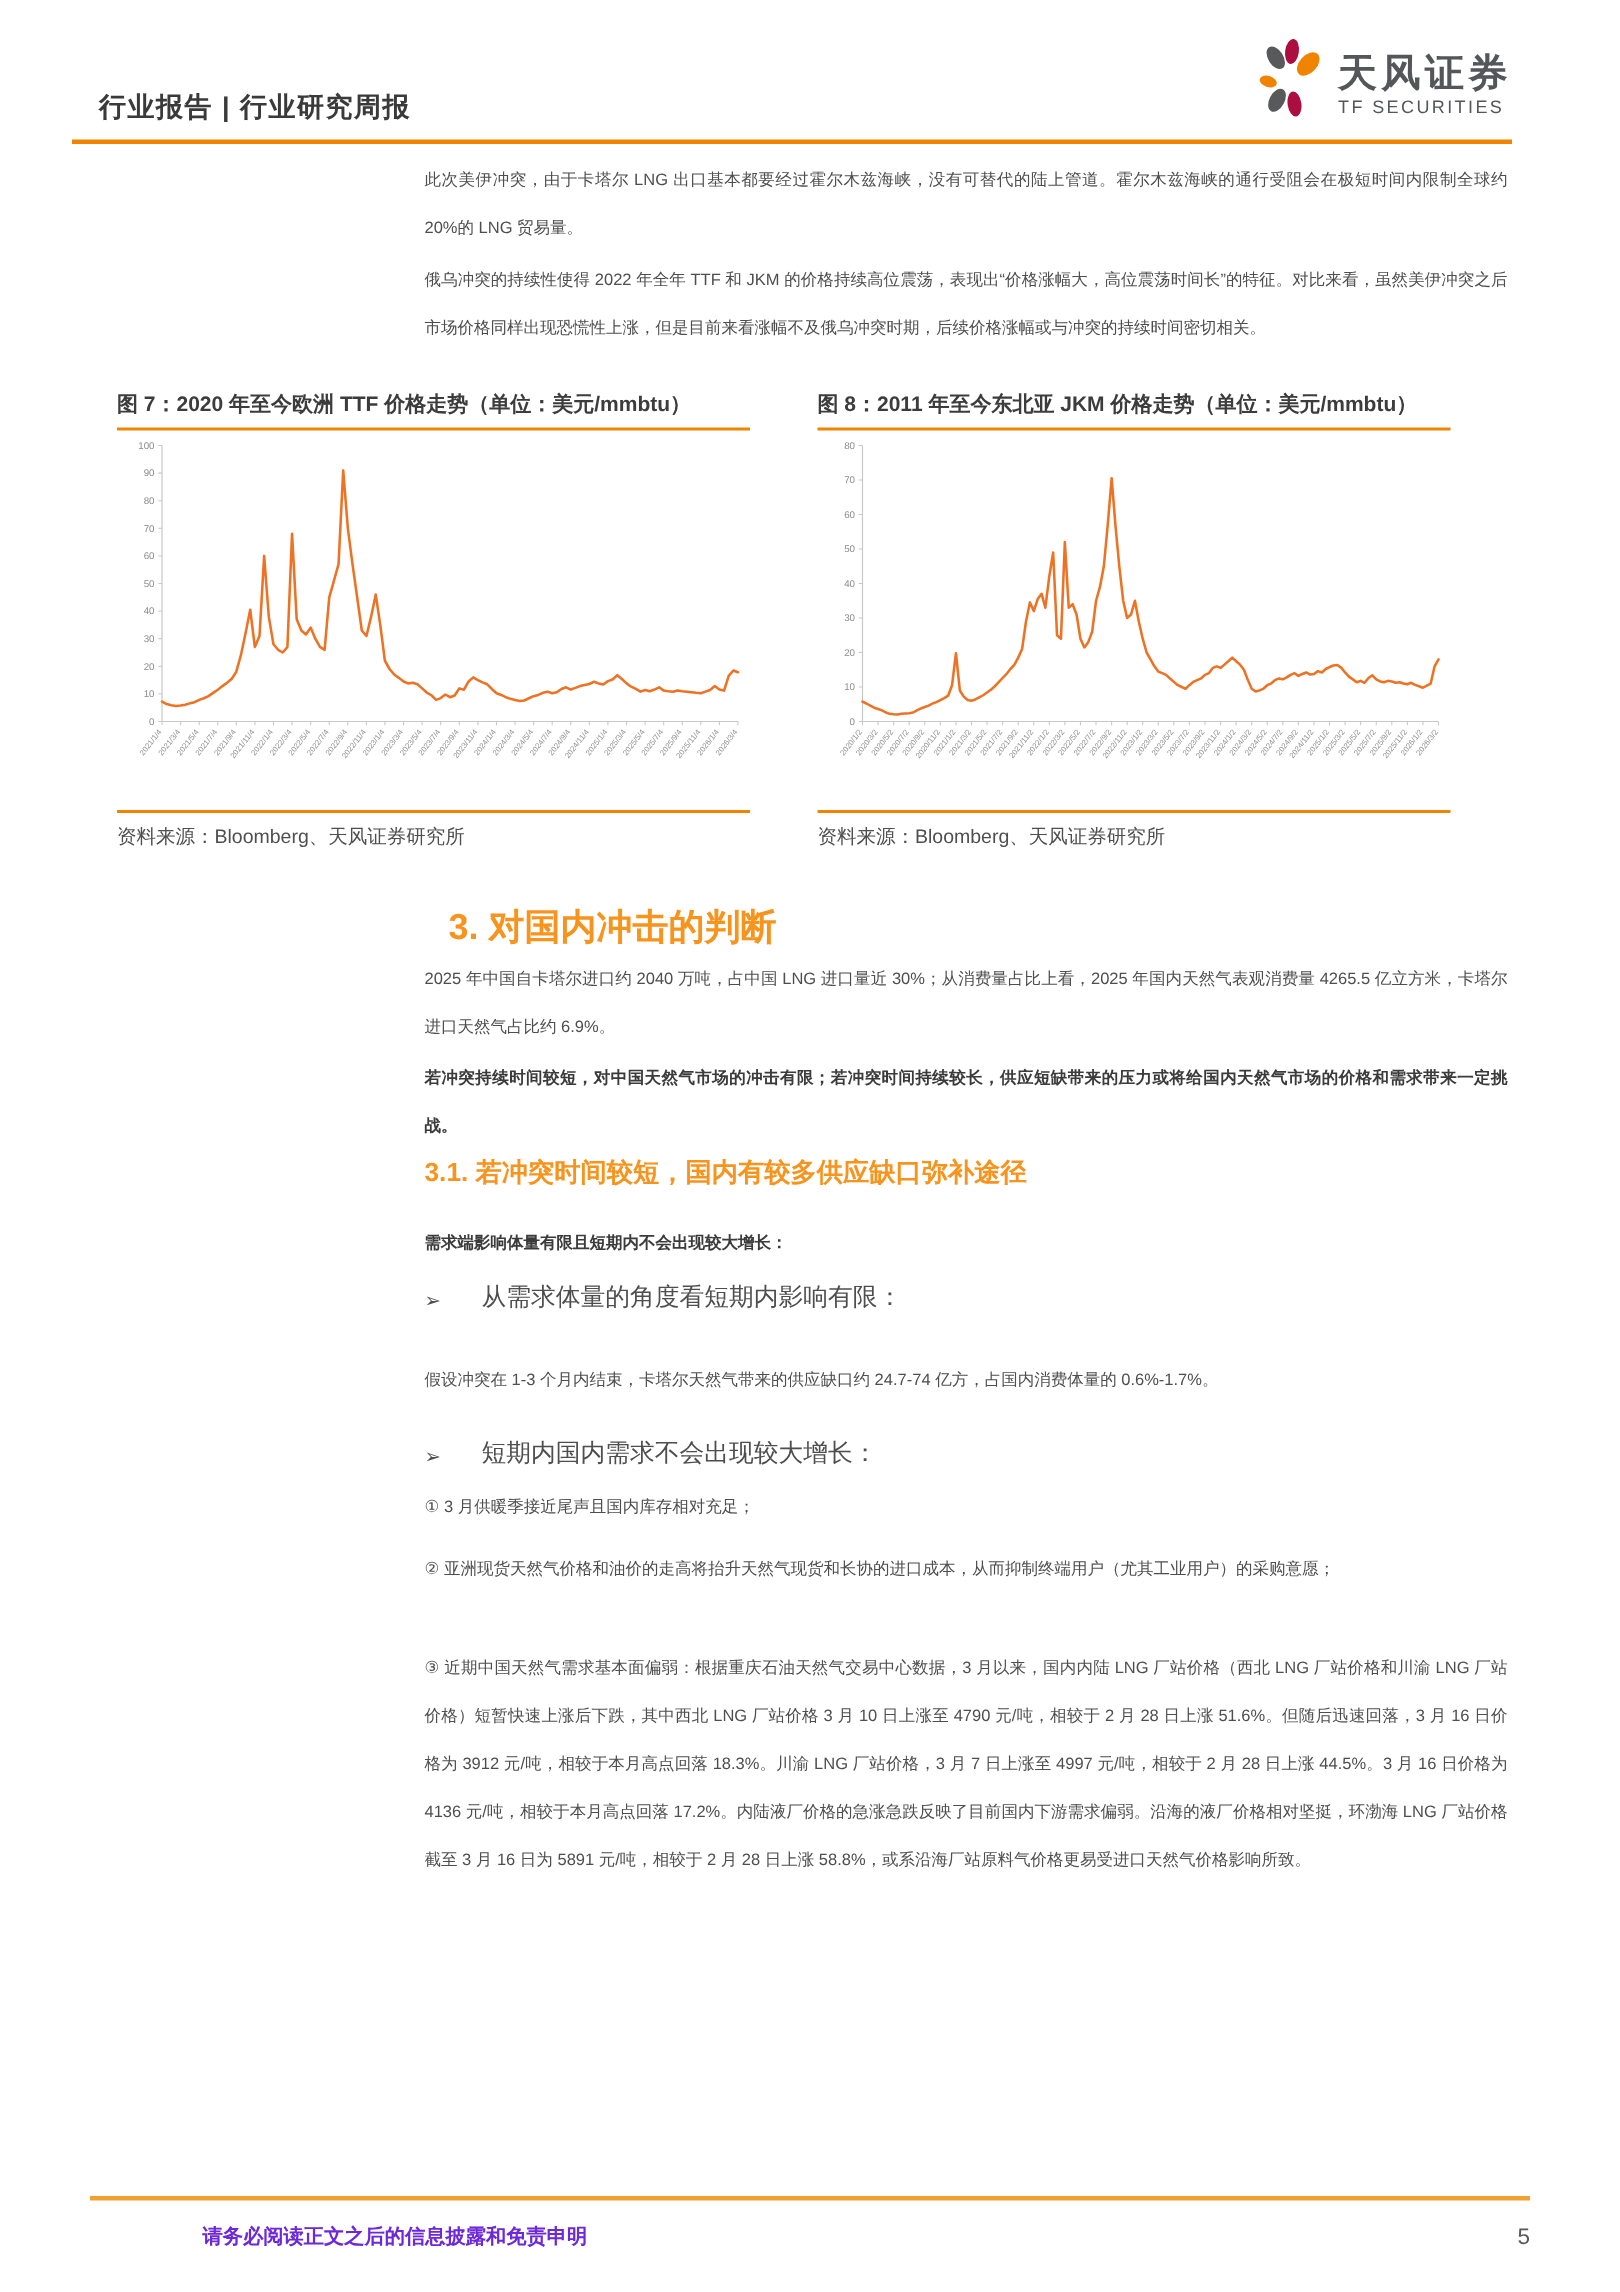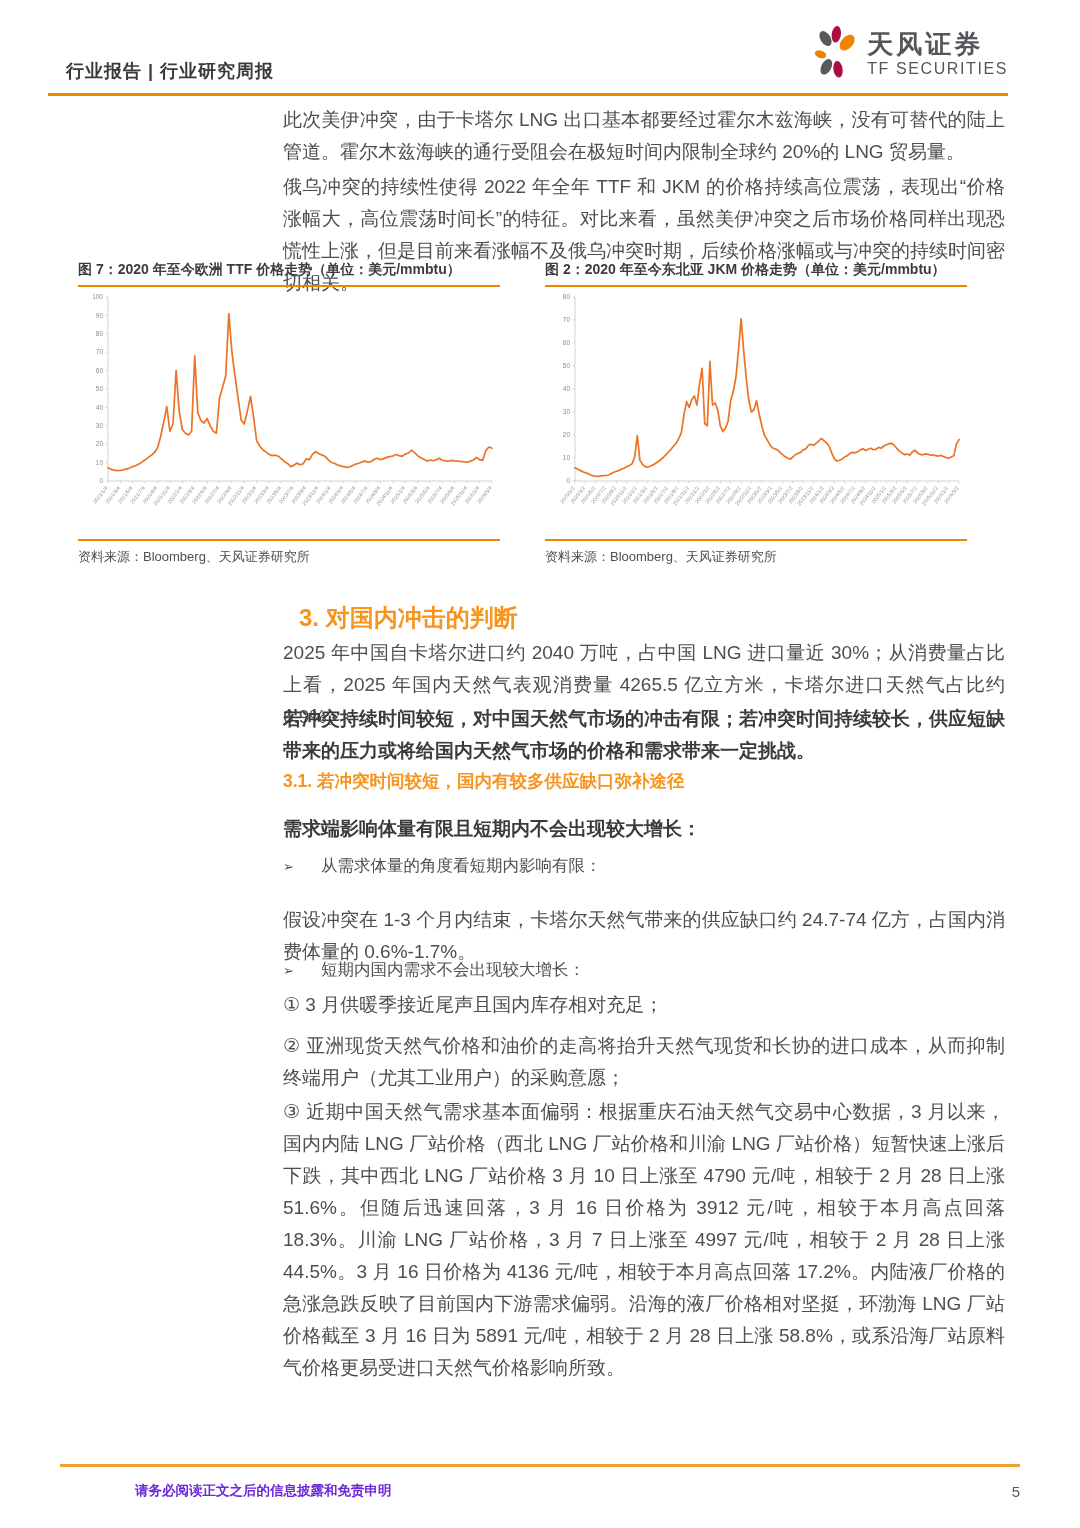--- a/index.html
+++ b/index.html
@@ -5,23 +5,23 @@
   html,body{margin:0;padding:0;background:#ffffff;}
   .page{position:relative;width:1080px;height:1528px;background:#ffffff;overflow:hidden;
         font-family:"Liberation Sans","DejaVu Sans",sans-serif;color:#4e4e4e;}
   
   .header{position:absolute;left:48px;top:0;width:960px;height:93px;
           border-bottom:3px solid #f08300;display:flex;justify-content:space-between;align-items:flex-end;}
   .header-left{padding:0 0 10px 18px;font-size:18px;font-weight:bold;color:#3a3a3a;letter-spacing:1px;}
   .logo{display:flex;align-items:flex-end;padding-bottom:15px;}
   .logo svg{margin-right:9px;}
   .logo-cn{font-size:26px;font-weight:bold;color:#54565a;letter-spacing:3px;line-height:26px;}
-  .logo-en{font-size:16px;color:#54565a;letter-spacing:1.6px;margin-top:3px;}
-  
-  .para{position:absolute;left:283px;width:722px;font-size:19px;line-height:32px;
+  .logo-en{font-size:12px;color:#54565a;letter-spacing:1.6px;margin-top:3px;}
+  
+  .para{position:absolute;left:283px;width:722px;font-size:11px;line-height:32px;
         color:#4e4e4e;text-align:justify;margin:0;}
   .bold{font-weight:bold;color:#3b3b3b;}
   .h-main{position:absolute;left:283px;margin:16px;color:#f7941e;font-weight:bold;font-size:24px;}
   .h-sub{position:absolute;left:283px;margin:0;color:#f7941e;font-weight:bold;font-size:17.5px;}
   .bullet{position:absolute;left:283px;width:722px;display:flex;font-size:16.5px;line-height:30px;color:#4e4e4e;}
   .bullet .g{flex:none;width:38px;font-size:13px;padding-top:2px;color:#4e4e4e;}
   
   .figs{position:absolute;top:260px;left:78px;width:889px;display:flex;gap:45px;align-items:center;}
   .fig{width:422px;}
   .fig-title{font-size:14px;font-weight:bold;color:#3c3c3c;line-height:19px;
@@ -150,21 +150,21 @@
           <text x="389.22580645161287" y="201" text-anchor="end" font-size="5.2" fill="#8f8f8f" transform="rotate(-52 389.22580645161287 201)">2025/11/4</text>
           <line x1="401.61290322580646" y1="194" x2="401.61290322580646" y2="196.5" stroke="#c8c8c8" stroke-width="0.7"></line>
           <text x="401.61290322580646" y="201" text-anchor="end" font-size="5.2" fill="#8f8f8f" transform="rotate(-52 401.61290322580646 201)">2026/1/4</text>
           <line x1="414" y1="194" x2="414" y2="196.5" stroke="#c8c8c8" stroke-width="0.7"></line>
           <text x="414" y="201" text-anchor="end" font-size="5.2" fill="#8f8f8f" transform="rotate(-52 414 201)">2026/3/4</text>
           <polyline points="30.0,180.8 33.1,182.4 36.2,183.1 39.3,183.7 42.4,183.3 45.5,182.8 48.6,181.9 51.7,181.1 54.8,179.6 57.9,178.5 61.0,177.1 64.1,174.9 67.2,172.8 70.3,170.4 73.4,168.2 76.5,165.5 79.5,160.9 82.6,149.8 85.7,135.1 88.8,119.5 91.9,144.3 95.0,137.0 98.1,83.6 101.2,124.1 104.3,142.5 107.4,146.2 110.5,148.0 113.6,144.3 116.7,68.9 119.8,125.9 122.9,133.3 126.0,136.0 129.1,131.4 132.2,138.8 135.3,144.3 138.4,146.2 141.5,111.2 144.6,100.2 147.7,89.1 150.8,26.6 153.9,65.2 157.0,89.1 160.1,111.2 163.2,133.3 166.3,137.0 169.4,124.1 172.5,109.4 175.5,129.6 178.6,153.5 181.7,159.0 184.8,162.7 187.9,164.9 191.0,167.3 194.1,168.6 197.2,168.2 200.3,169.2 203.4,171.9 206.5,174.7 209.6,176.5 212.7,179.6 215.8,178.4 218.9,176.0 222.0,177.8 225.1,176.7 228.2,171.9 231.3,172.8 234.4,167.3 237.5,164.6 240.6,166.4 243.7,167.9 246.8,169.2 249.9,172.3 253.0,175.2 256.1,176.3 259.2,177.8 262.3,178.9 265.4,179.6 268.5,180.4 271.5,180.0 274.6,178.5 277.7,177.1 280.8,176.3 283.9,174.9 287.0,174.1 290.1,175.2 293.2,174.5 296.3,172.3 299.4,171.2 302.5,172.7 305.6,171.6 308.7,170.4 311.8,169.7 314.9,169.0 318.0,167.5 321.1,168.6 324.2,169.3 327.3,167.1 330.4,166.0 333.5,163.1 336.6,165.7 339.7,168.6 342.8,170.8 345.9,172.3 349.0,174.1 352.1,173.0 355.2,173.8 358.3,172.7 361.4,171.2 364.5,173.4 367.5,173.8 370.6,174.1 373.7,173.4 376.8,173.8 379.9,174.1 383.0,174.5 386.1,174.9 389.2,175.2 392.3,174.1 395.4,173.0 398.5,170.4 401.6,172.7 404.7,173.4 407.8,163.6 410.9,160.0 414.0,161.2" fill="none" stroke="#ed7224" stroke-width="1.7" stroke-linejoin="round" stroke-linecap="round"></polyline>
         </svg>
       <div class="fig-source">资料来源：Bloomberg、天风证券研究所</div>
     </div>
     <div class="fig">
-      <div class="fig-title">图 2：2020 年至今东北亚 JKM 价格走势（单位：美元/mmbtu）</div>
+      <div class="fig-title">图 8：2011 年至今东北亚 JKM 价格走势（单位：美元/mmbtu）</div>
       <svg class="fig-chart" viewBox="0 0 422 248">
           <line x1="30" y1="10" x2="30" y2="194" stroke="#c8c8c8" stroke-width="0.8"></line>
           <line x1="30" y1="194" x2="414" y2="194" stroke="#c8c8c8" stroke-width="0.8"></line>
           <text x="25" y="196.2" text-anchor="end" font-size="6.5" fill="#8c8c8c">0</text>
           <line x1="27.5" y1="194" x2="30" y2="194" stroke="#c8c8c8" stroke-width="0.7"></line>
           <text x="25" y="173.2" text-anchor="end" font-size="6.5" fill="#8c8c8c">10</text>
           <line x1="27.5" y1="171" x2="30" y2="171" stroke="#c8c8c8" stroke-width="0.7"></line>
           <text x="25" y="150.2" text-anchor="end" font-size="6.5" fill="#8c8c8c">20</text>
           <line x1="27.5" y1="148" x2="30" y2="148" stroke="#c8c8c8" stroke-width="0.7"></line>
           <text x="25" y="127.2" text-anchor="end" font-size="6.5" fill="#8c8c8c">30</text>

